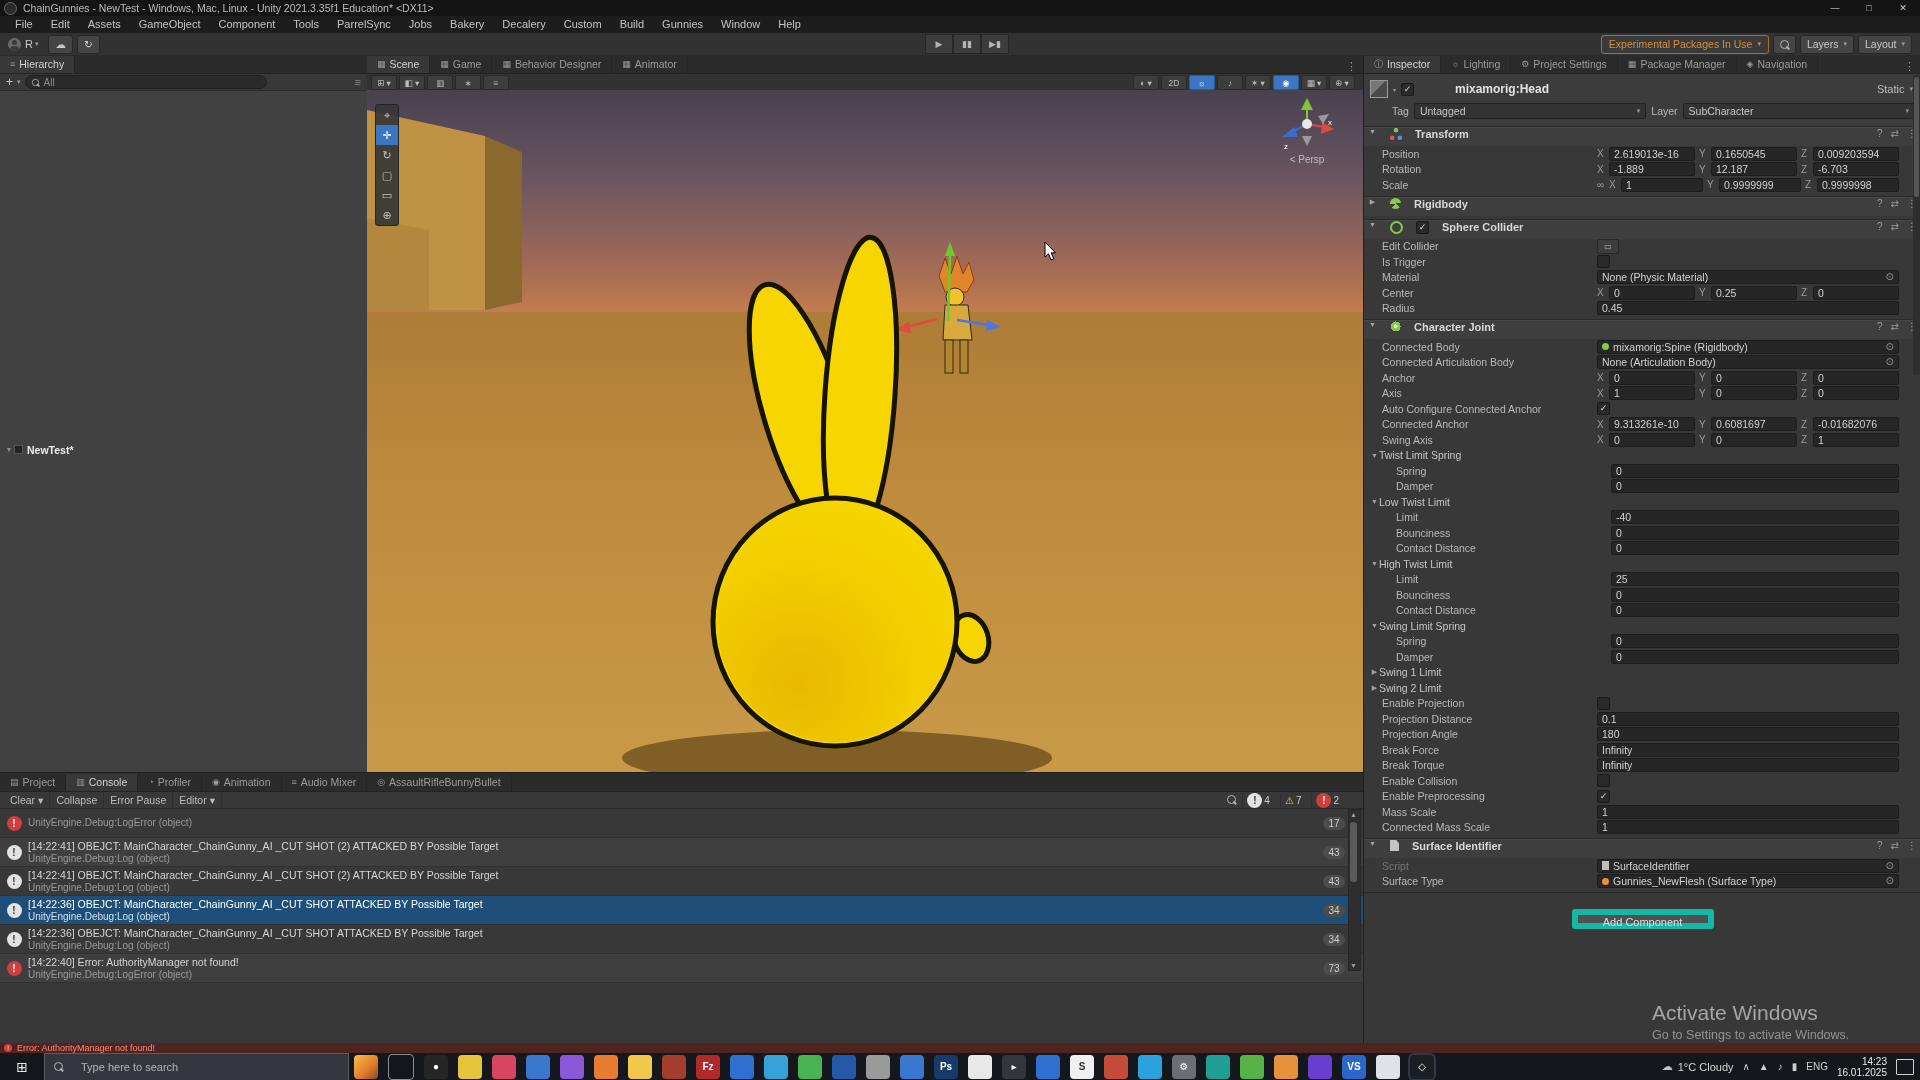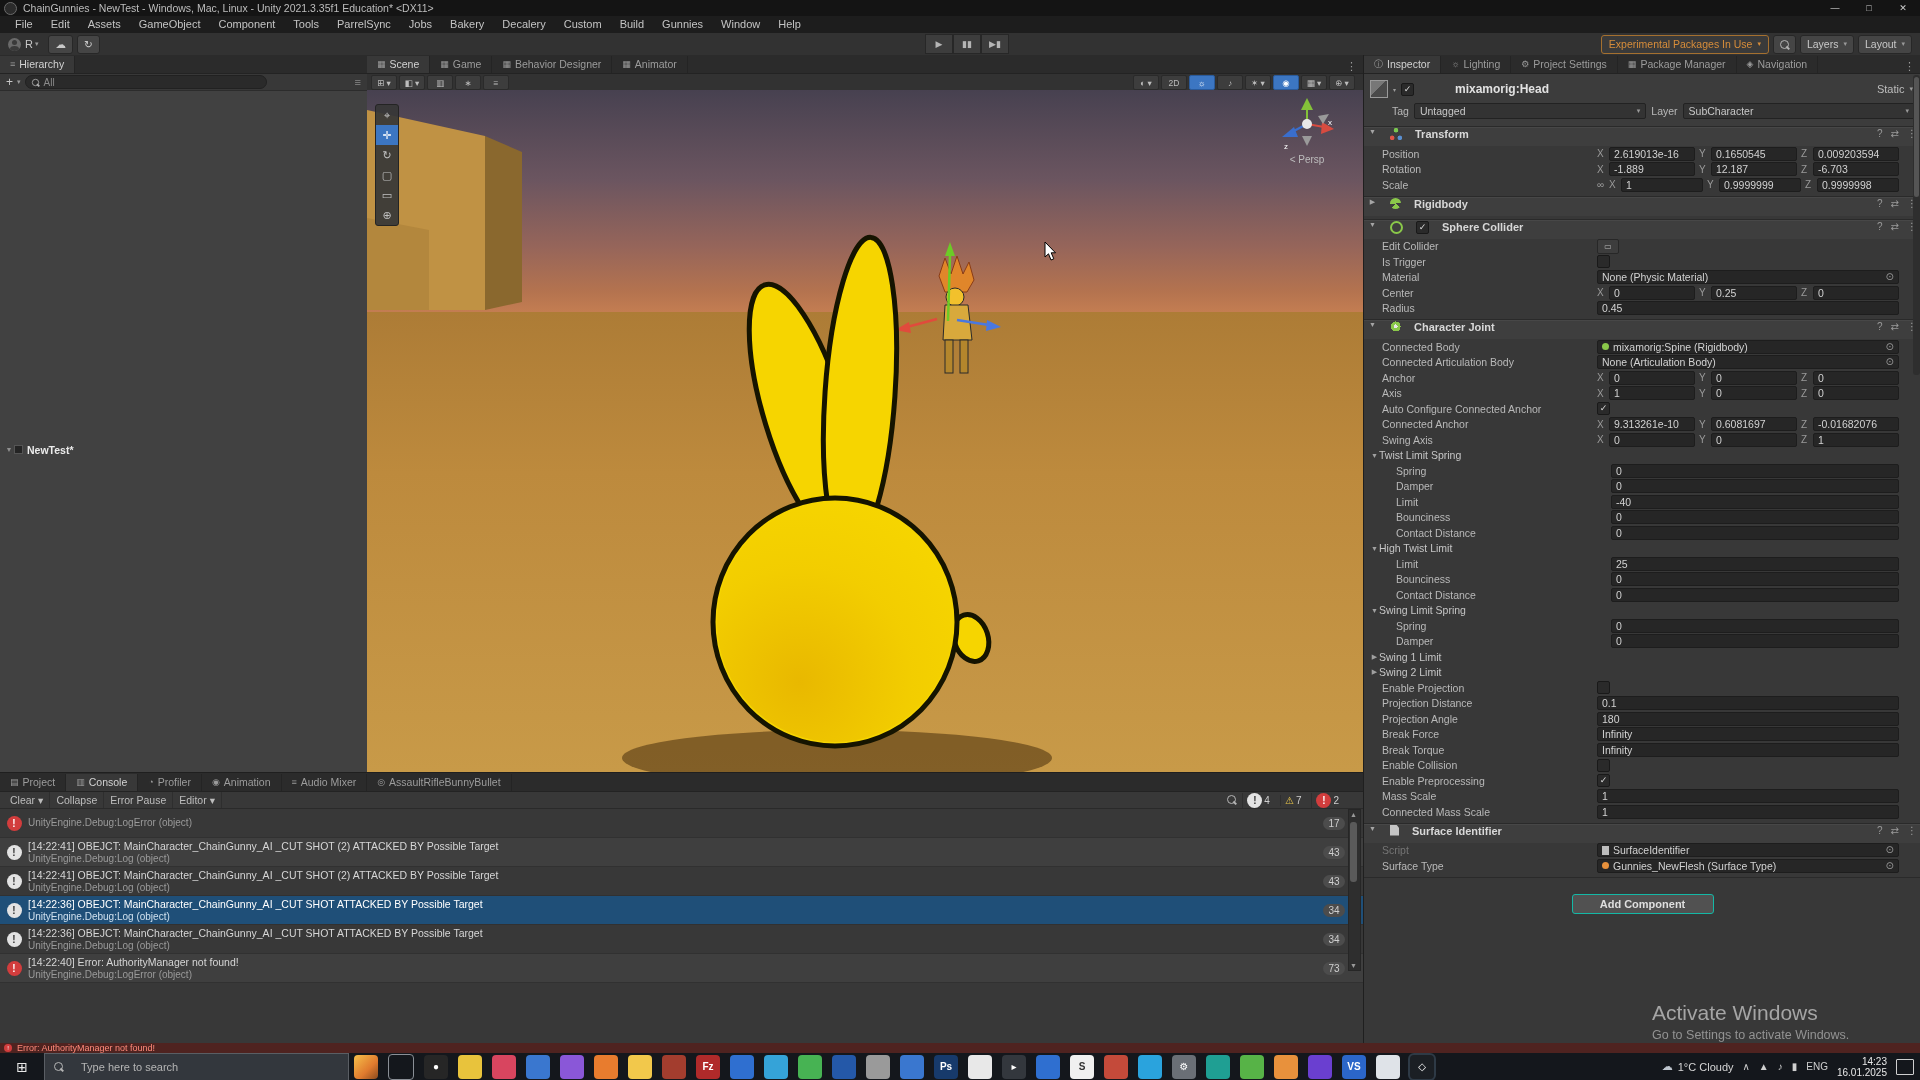--- a/index.html
+++ b/index.html
@@ -83,21 +83,21 @@
   .cfields{flex:1;display:flex;gap:4px;margin-right:22px;align-items:center;}
   .axl{color:#9a9a9a;font-size:10px;width:8px;flex:none;}
   .fld{flex:1;height:12px;background:#262626;border:1px solid #1d1d1d;border-radius:2px;color:#d2d2d2;font-size:10.5px;padding:0 4px;line-height:12px;overflow:hidden;white-space:nowrap;}
   .ofld{display:flex;align-items:center;gap:4px;}
   .ofld .picker{margin-left:auto;color:#9a9a9a;font-size:10px;}
   .dot{width:7px;height:7px;border-radius:50%;flex:none;}
   .page{width:7px;height:9px;background:#bdbdbd;flex:none;}
   .foldlab{color:#c6c6c6;font-size:10.5px;}
   .crow .fcar{width:9px;text-align:center;font-size:7px;color:#a0a0a0;margin-left:6px;}
   .editbtn{width:20px;height:13px;background:#3d3d3d;border:1px solid #272727;border-radius:2px;display:flex;align-items:center;justify-content:center;color:#bbb;font-size:8px;}
-  .addcomp{display:block;margin:16px auto 0 auto;width:142px;height:20px;background:#515151;border:1px solid #14b8a6;border-radius:3px;color:#dfdfdf;font-size:11px;font-family:inherit;font-weight:bold;}
+  .addcomp{display:block;margin:16px auto 0 auto;width:142px;height:20px;background:#515151;border:6px solid #14b8a6;border-radius:3px;color:#dfdfdf;font-size:11px;font-family:inherit;}
   .ic-transform{width:12px;height:12px;flex:none;background:
      radial-gradient(circle at 50% 18%,#7ac74f 0 2px,transparent 2.6px),
      radial-gradient(circle at 18% 82%,#e05548 0 2px,transparent 2.6px),
      radial-gradient(circle at 82% 82%,#5a8fd0 0 2px,transparent 2.6px);}
   .ic-rigidbody{width:11px;height:11px;border-radius:50%;flex:none;background:conic-gradient(#8ac84a 0 90deg,#3e3e3e 90deg 130deg,#8ac84a 130deg 220deg,#3e3e3e 220deg 260deg,#8ac84a 260deg);}
   .ic-sphere{width:9px;height:9px;border:2px solid #8ac84a;border-radius:50%;flex:none;}
   .ic-joint{width:11px;height:11px;border-radius:50%;flex:none;background:radial-gradient(circle at 50% 50%,#e8e8e8 0 2px,#8ac84a 2px 5px,#3e3e3e 5px);}
   .ic-script{width:9px;height:11px;background:#c4c4c4;flex:none;clip-path:polygon(0 0,70% 0,100% 30%,100% 100%,0 100%);}
 
   
@@ -594,20 +594,24 @@
             <span class="clab">Spring</span>
             <span class="cfields">
               <span class="fld">0</span>
             </span>
           </div>
           <div class="crow ind">
             <span class="clab">Damper</span>
             <span class="cfields">
               <span class="fld">0</span>
             </span>
+          </div>
+          <div class="crow">
+            <span class="fcar">▼</span>
+            <span class="foldlab">Low Twist Limit</span>
           </div>
           <div class="crow ind">
             <span class="clab">Limit</span>
             <span class="cfields">
               <span class="fld">-40</span>
             </span>
           </div>
           <div class="crow ind">
             <span class="clab">Bounciness</span>
             <span class="cfields">

